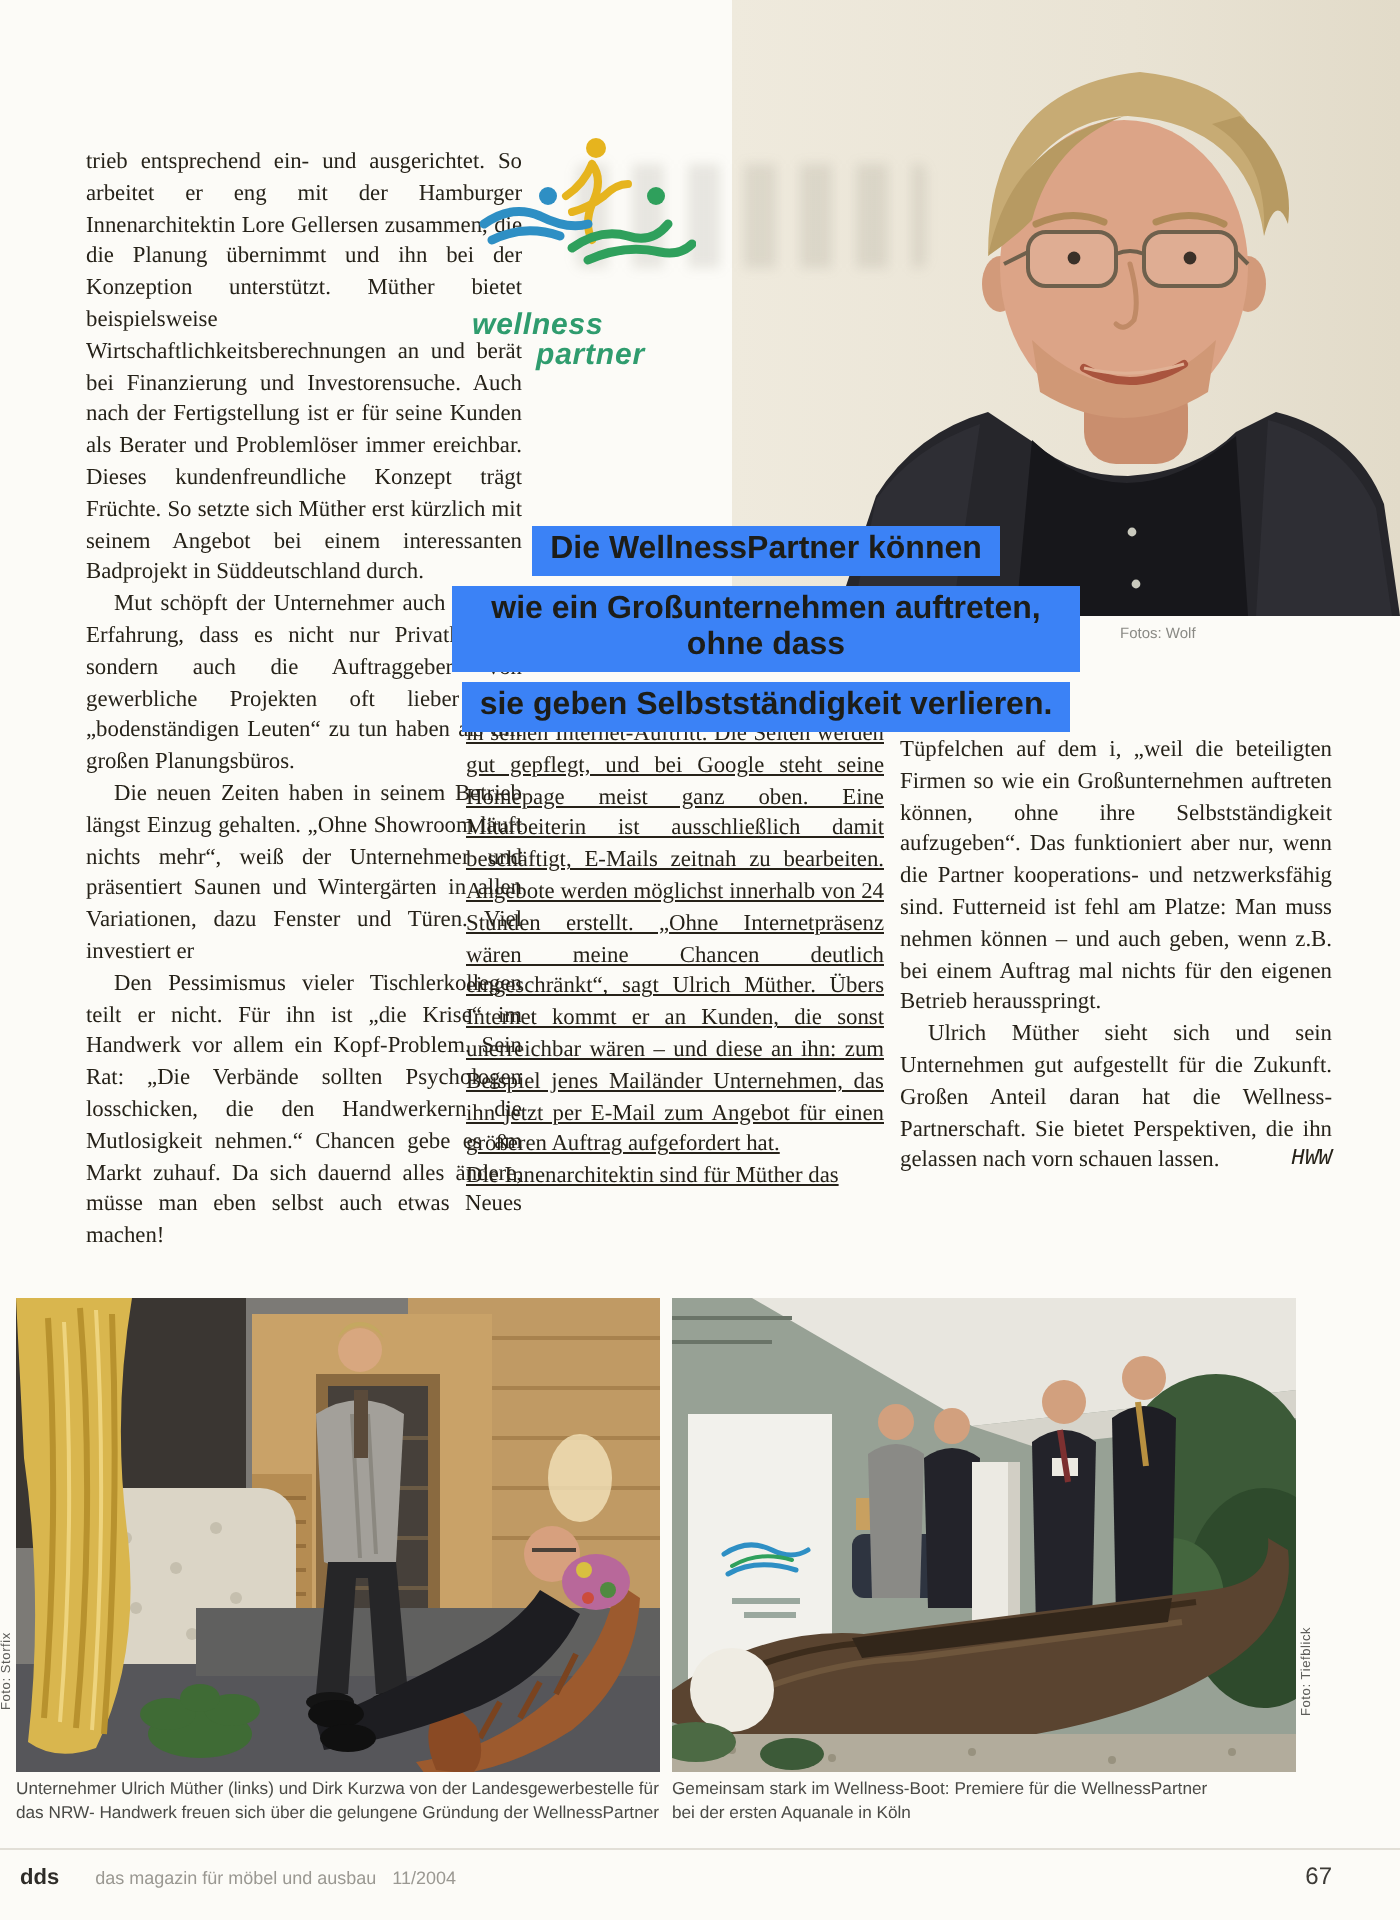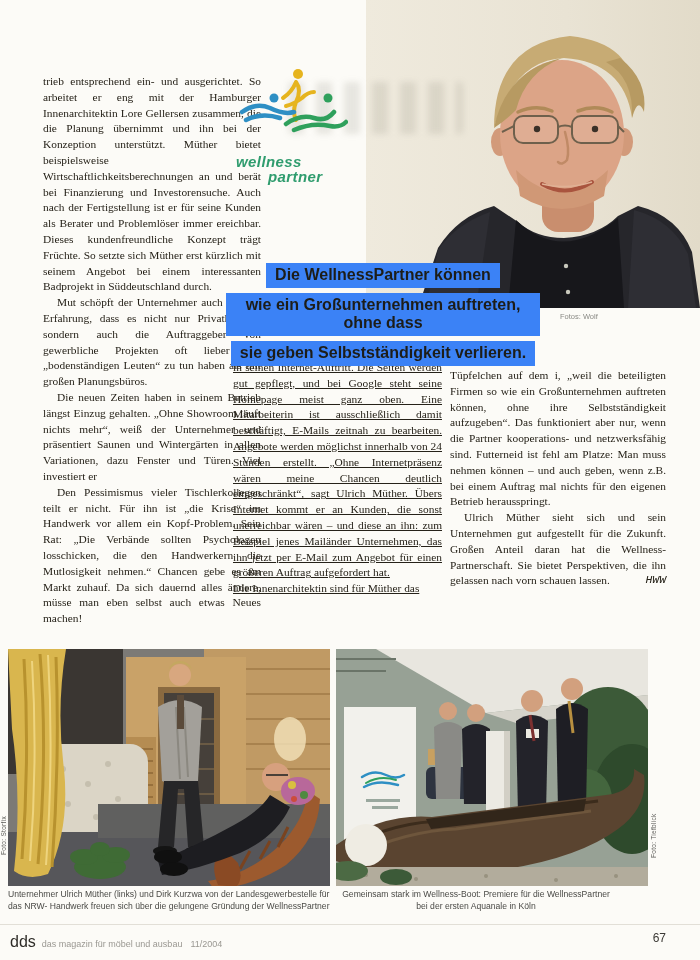--- a/index.html
+++ b/index.html
@@ -44,26 +44,26 @@
   #photo-right{left:336px;width:312px;}
   .photo svg{display:block;width:100%;height:100%;}
   .credit-v{position:absolute;font-size:6.5px;color:#5c5c58;writing-mode:vertical-rl;
             transform:rotate(180deg);letter-spacing:.3px;z-index:2;}
   #credit-vl{left:0px;top:783px;height:72px;}
   #credit-vr{left:650px;top:780px;height:78px;}
 
   
   .caption{position:absolute;top:889px;font-size:8.6px;line-height:11.5px;color:#4a4a46;}
   #caption-left{left:8px;width:324px;}
-  #caption-right{left:336px;width:280px;text-align:center;}
+  #caption-right{left:336px;width:280px;}
 
   
   .footer-rule{position:absolute;left:0;top:924px;width:700px;height:1px;background:#e2dfd7;}
   .footer{position:absolute;left:10px;top:933px;font-size:9px;color:#9a9892;}
-  .footer .brand{font-weight:normal;font-size:16px;color:#2e2c28;margin-right:6px;}
+  .footer .brand{font-weight:bold;font-size:11px;color:#2e2c28;margin-right:18px;}
   .footer .issue{margin-left:8px;}
   .pagenum{position:absolute;left:636px;top:931px;width:30px;text-align:right;
            font-size:12px;color:#3c3a36;}
 </style>
 </head>
 <body>
 
 <div class="page">
 
   <div class="portrait">

